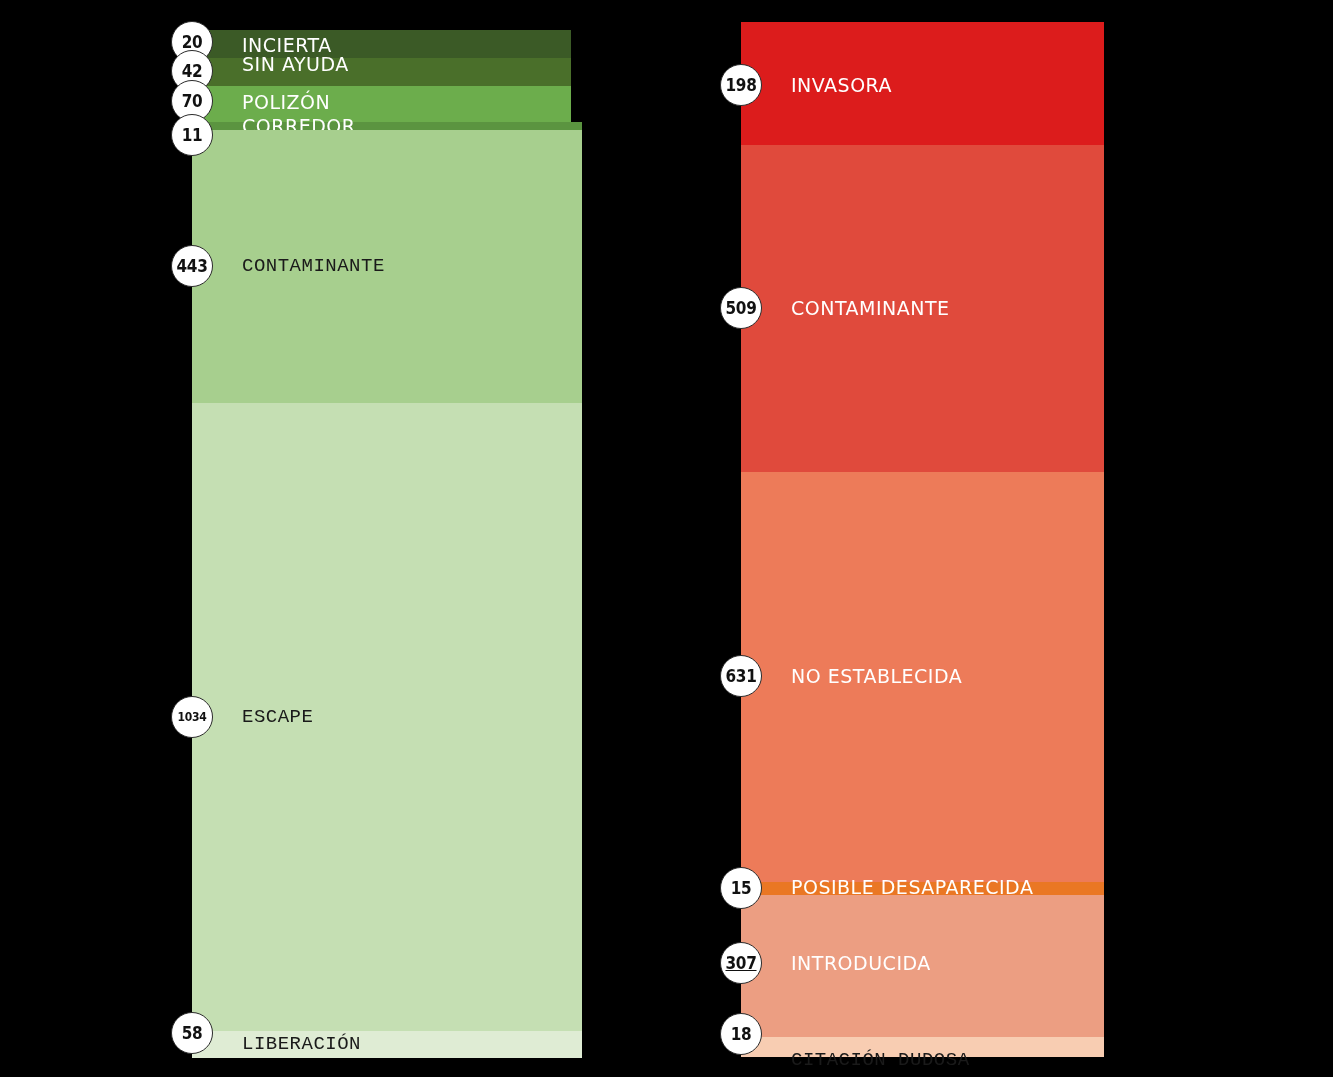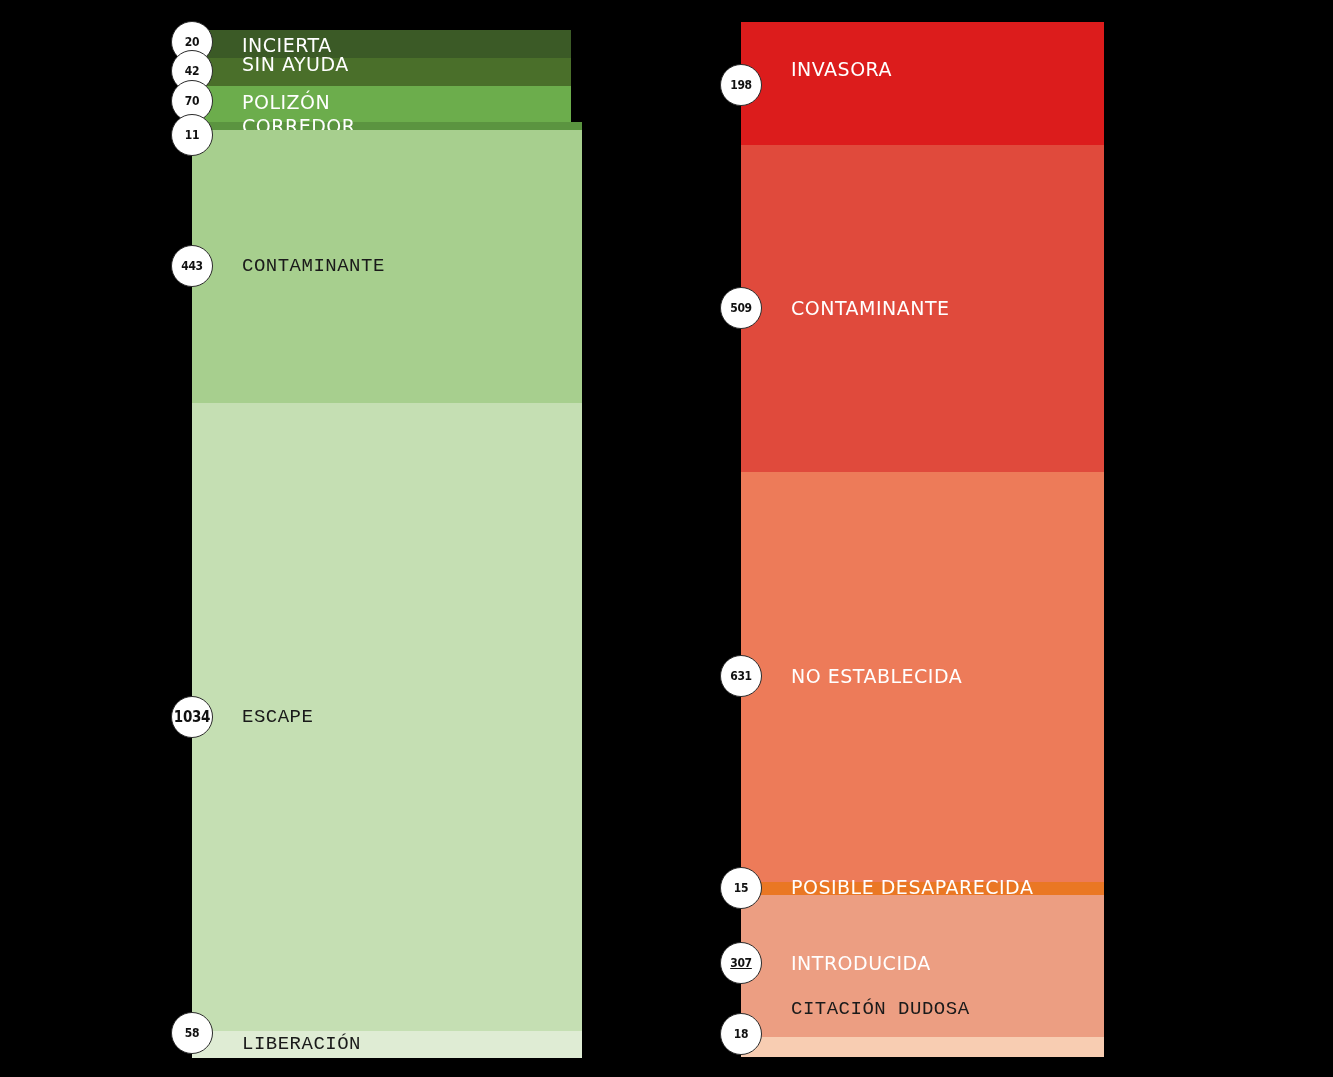--- a/index.html
+++ b/index.html
@@ -43,28 +43,28 @@
     position: absolute;
     width: 42px;
     height: 42px;
     border-radius: 50%;
     background: #ffffff;
     border: 1.5px solid #2b2b2b;
     box-sizing: border-box;
     display: flex;
     align-items: center;
     justify-content: center;
-    font-size: 12px;
+    font-size: 17px;
     font-weight: 700;
     color: #111111;
     font-family: "DejaVu Sans Condensed", "DejaVu Sans", "Liberation Sans", sans-serif;
     letter-spacing: -0.3px;
     z-index: 5;
   }
-  .badge.wide { font-size: 15px; }
+  .badge.wide { font-size: 12px; }
 </style>
 </head>
 <body style="background: rgb(0, 0, 0);">
 
 <div id="left-stack" class="stack" style="left: 192px; width: 390px; height: 1077px;">
     <div class="band" style="top: 30px; height: 28px; width: 379px; background: rgb(59, 90, 38);"></div>
     <div class="band-label label-light" style="top: 36px;">INCIERTA</div>
     <div class="badge" style="top: 21px; left: -21px;">20</div>
     <div class="band" style="top: 58px; height: 28px; width: 379px; background: rgb(74, 111, 42);"></div>
     <div class="band-label label-light" style="top: 55px;">SIN AYUDA</div>
@@ -80,30 +80,30 @@
     <div class="badge" style="top: 245px; left: -21px;">443</div>
     <div class="band" style="top: 403px; height: 628px; width: 390px; background: rgb(197, 223, 179);"></div>
     <div class="band-label label-dark" style="top: 708px;">ESCAPE</div>
     <div class="badge wide" style="top: 696px; left: -21px;">1034</div>
     <div class="band" style="top: 1031px; height: 27px; width: 390px; background: rgb(223, 236, 212);"></div>
     <div class="band-label label-dark" style="top: 1035px;">LIBERACIÓN</div>
     <div class="badge" style="top: 1012px; left: -21px;">58</div>
   </div>
 <div id="right-stack" class="stack" style="left: 741px; width: 363px; height: 1077px;">
     <div class="band" style="top: 22px; height: 123px; width: 363px; background: rgb(220, 28, 28);"></div>
-    <div class="band-label label-light" style="top: 60px;">INVASORA</div>
+    <div class="band-label label-light" style="top: 76px;">INVASORA</div>
     <div class="badge" style="top: 64px; left: -21px;">198</div>
     <div class="band" style="top: 145px; height: 327px; width: 363px; background: rgb(224, 74, 60);"></div>
     <div class="band-label label-light" style="top: 299px;">CONTAMINANTE</div>
     <div class="badge" style="top: 287px; left: -21px;">509</div>
     <div class="band" style="top: 472px; height: 410px; width: 363px; background: rgb(237, 123, 89);"></div>
     <div class="band-label label-light" style="top: 667px;">NO ESTABLECIDA</div>
     <div class="badge" style="top: 655px; left: -21px;">631</div>
     <div class="band" style="top: 882px; height: 13px; width: 363px; background: rgb(234, 119, 36);"></div>
     <div class="band-label label-light" style="top: 878px;">POSIBLE DESAPARECIDA</div>
     <div class="badge" style="top: 867px; left: -21px;">15</div>
     <div class="band" style="top: 895px; height: 142px; width: 363px; background: rgb(236, 158, 130);"></div>
     <div class="band-label label-light" style="top: 954px;">INTRODUCIDA</div>
     <div class="badge" style="top: 942px; left: -21px; text-decoration: underline;">307</div>
     <div class="band" style="top: 1037px; height: 20px; width: 363px; background: rgb(248, 205, 178);"></div>
-    <div class="band-label label-dark" style="top: 1000px;">CITACIÓN DUDOSA</div>
+    <div class="band-label label-dark" style="top: 1051px;">CITACIÓN DUDOSA</div>
     <div class="badge" style="top: 1013px; left: -21px;">18</div>
   </div>
 
 </body></html>

